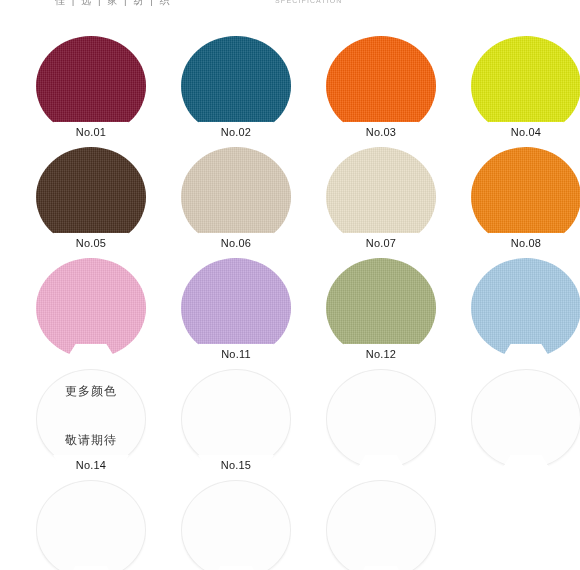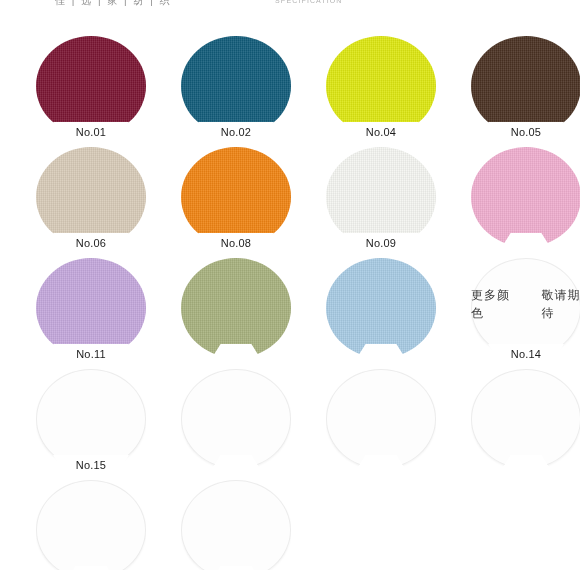--- a/index.html
+++ b/index.html
@@ -82,21 +82,21 @@
     font-size:11px;color:#1c1c1c;
     letter-spacing:.2px;
     -webkit-clip-path:polygon(0% 0%,100% 0%,88% 54%,76% 100%,24% 100%,12% 54%,0% 0%);
     clip-path:polygon(0% 0%,100% 0%,88% 54%,76% 100%,24% 100%,12% 54%,0% 0%);
   }
   .label span{display:block;padding-bottom:6px;}
 
   
   .note{
     position:absolute;left:0;top:0;width:110px;height:100px;
-    display:flex;flex-direction:row;
+    display:flex;flex-direction:column;
     align-items:center;justify-content:center;
     font-size:12px;line-height:1.5;color:#3a3a3a;
     letter-spacing:1px;
     pointer-events:none;
     padding-bottom:8px;box-sizing:border-box;gap:31px;
   }
 </style>
 </head>
 <body>
 
@@ -117,20 +117,28 @@
     <div class="cell">
       <div class="swatch">
         <div class="disc" style="background: rgb(18, 92, 122);"></div>
         <div class="label">
           <span>No.02</span>
         </div>
       </div>
     </div>
     <div class="cell">
       <div class="swatch">
+        <div class="disc" style="background: rgb(244, 98, 11);"></div>
+        <div class="label">
+          <span>No.03</span>
+        </div>
+      </div>
+    </div>
+    <div class="cell">
+      <div class="swatch">
         <div class="disc" style="background: rgb(221, 231, 17);"></div>
         <div class="label">
           <span>No.04</span>
         </div>
       </div>
     </div>
     <div class="cell">
       <div class="swatch">
         <div class="disc" style="background: rgb(74, 50, 35);"></div>
         <div class="label">
@@ -141,50 +149,53 @@
     <div class="cell">
       <div class="swatch">
         <div class="disc" style="background: rgb(216, 203, 184);"></div>
         <div class="label">
           <span>No.06</span>
         </div>
       </div>
     </div>
     <div class="cell">
       <div class="swatch">
+        <div class="disc" style="background: rgb(232, 223, 200);"></div>
+        <div class="label">
+          <span>No.07</span>
+        </div>
+      </div>
+    </div>
+    <div class="cell">
+      <div class="swatch">
         <div class="disc" style="background: rgb(240, 132, 19);"></div>
         <div class="label">
           <span>No.08</span>
         </div>
       </div>
     </div>
     <div class="cell">
       <div class="swatch">
-        <div class="disc" style="background: rgb(244, 245, 241);"></div>
-        <div class="label">
-          <span>No.09</span>
-        </div>
-      </div>
-    </div>
-    <div class="cell">
-      <div class="swatch">
         <div class="disc" style="background: rgb(240, 174, 207);"></div>
       </div>
     </div>
     <div class="cell">
       <div class="swatch">
         <div class="disc" style="background: rgb(196, 168, 220);"></div>
         <div class="label">
           <span>No.11</span>
         </div>
       </div>
     </div>
     <div class="cell">
       <div class="swatch">
         <div class="disc" style="background: rgb(168, 178, 126);"></div>
+        <div class="label">
+          <span>No.12</span>
+        </div>
       </div>
     </div>
     <div class="cell">
       <div class="swatch">
         <div class="disc" style="background: rgb(168, 203, 228);"></div>
       </div>
     </div>
     <div class="cell">
       <div class="swatch">
         <div class="disc empty"></div>

